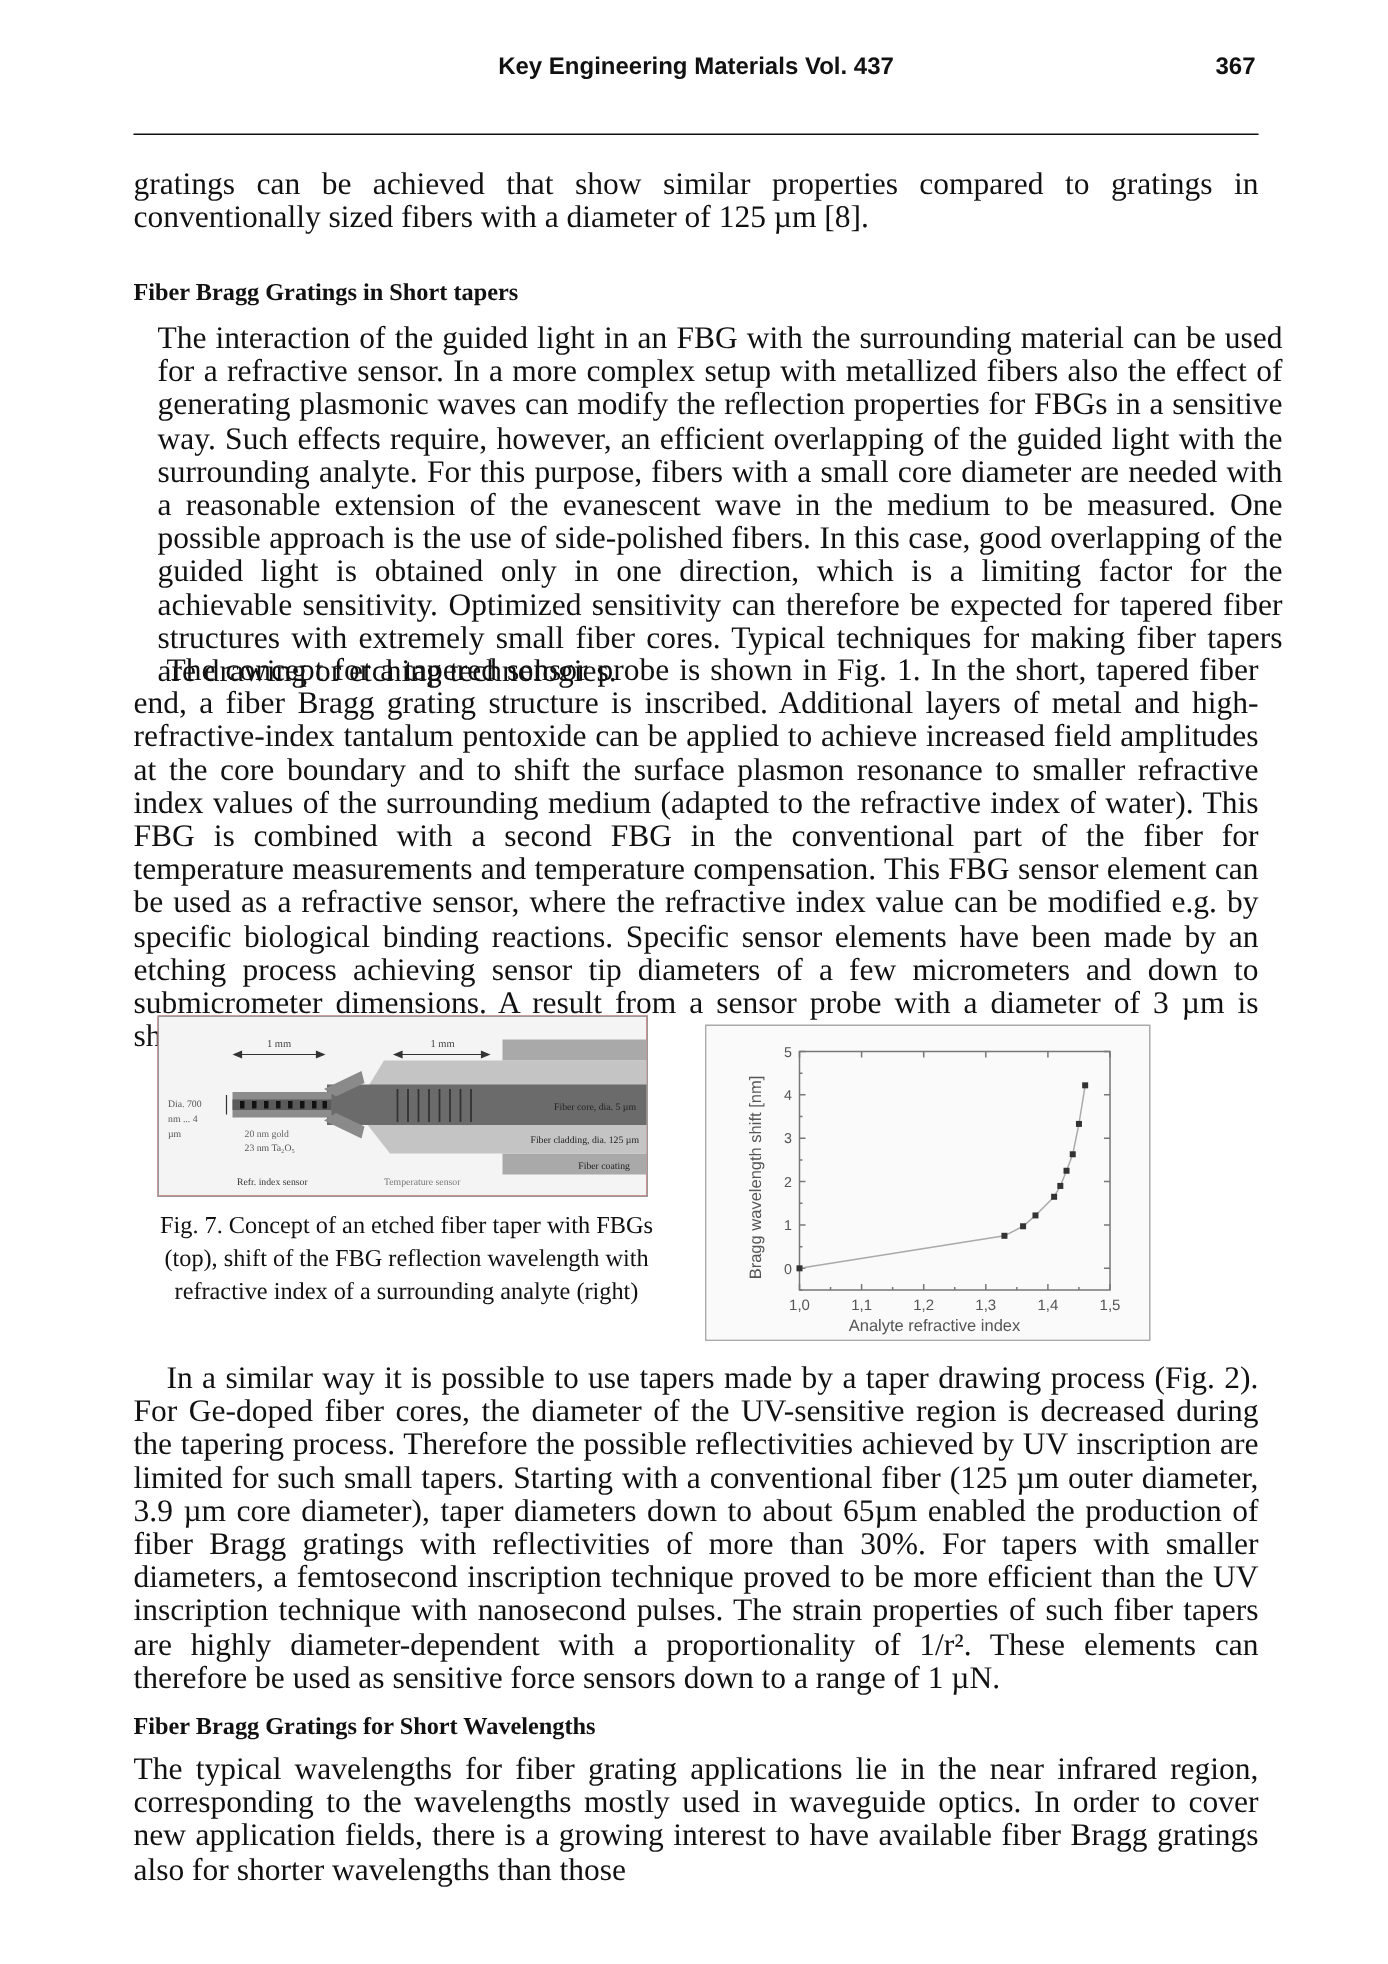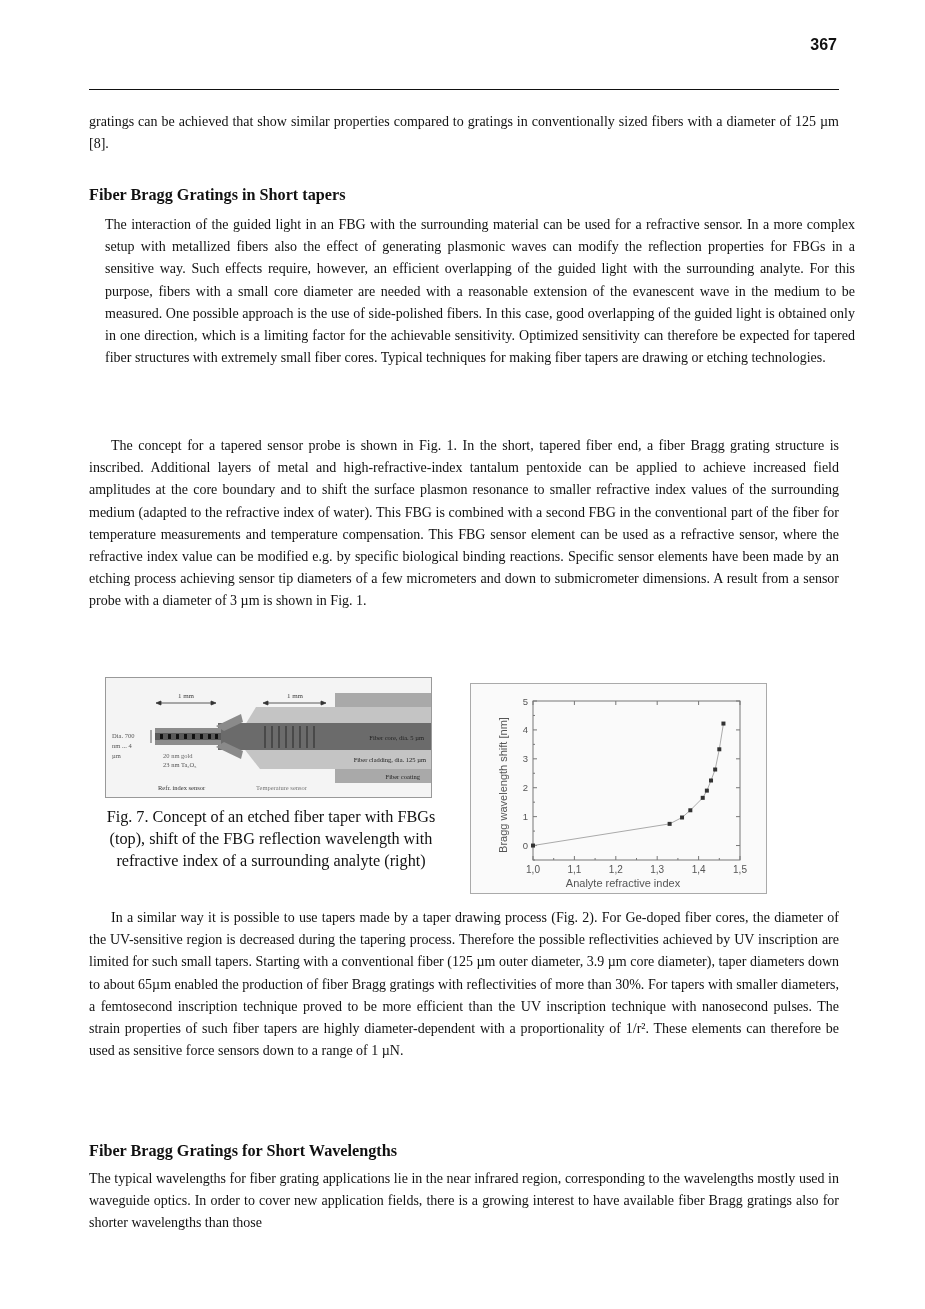--- a/index.html
+++ b/index.html
@@ -3,41 +3,42 @@
 <meta charset="utf-8">
 <style>
   html, body { margin: 0; padding: 0; background: #ffffff; }
   body { width: 925px; height: 1309px; position: relative; overflow: hidden; color: #111; }
   .page { position: absolute; left: 89px; top: 0; width: 750px; }
   .running-head { position: absolute; top: 36px; left: 0; width: 750px; height: 22px;
     font-family: "Liberation Sans", sans-serif; font-weight: bold; font-size: 16px; }
   .running-head .journal { position: absolute; left: 0; width: 750px; text-align: center; top: 0; }
   .running-head .pageno { position: absolute; right: 2px; top: 0; }
   .head-rule { position: absolute; top: 89px; left: 0; width: 750px; height: 0; border-top: 1.5px solid #111; }
-  .body-text { font-family: "Liberation Serif", serif; font-size: 14px; line-height: 22.2px;
+  .body-text { font-family: "Liberation Serif", serif; font-size: 21px; line-height: 22.2px;
     text-align: justify; margin: 0; }
   .block { position: absolute; left: 0; width: 750px; }
   .indent { text-indent: 22px; }
   h2.section { font-family: "Liberation Serif", serif; font-weight: bold; font-size: 16.2px;
     margin: 0; line-height: 22px; }
   .fig-left { position: absolute; left: 16px; top: 677px; width: 325px; height: 119px;
     border: 1px solid #999; background: #ef4444; }
   .fig-right { position: absolute; left: 381px; top: 683px; width: 295px; height: 209px;
     border: 1px solid #aaa; background: #fafafa; }
   .caption { position: absolute; left: 6px; top: 806px; width: 352px; text-align: center;
     font-family: "Liberation Serif", serif; font-size: 16.2px; line-height: 22px; }
   svg text { font-family: "Liberation Sans", sans-serif; }
   .svgserif { font-family: "Liberation Serif", serif; }
 </style>
 </head>
 <body>
 
 <div class="page">
 
   <div class="running-head">
+    <div class="journal">Key Engineering Materials Vol. 437</div>
     <div class="pageno">367</div>
   </div>
   <div class="head-rule"></div>
 
   <div class="block" style="top:111px;">
     <p class="body-text">gratings can be achieved that show similar properties compared to gratings in conventionally sized fibers with a diameter of 125 µm [8].</p>
   </div>
 
   <div class="block" style="top:184px;">
     <h2 class="section">Fiber Bragg Gratings in Short tapers</h2>

